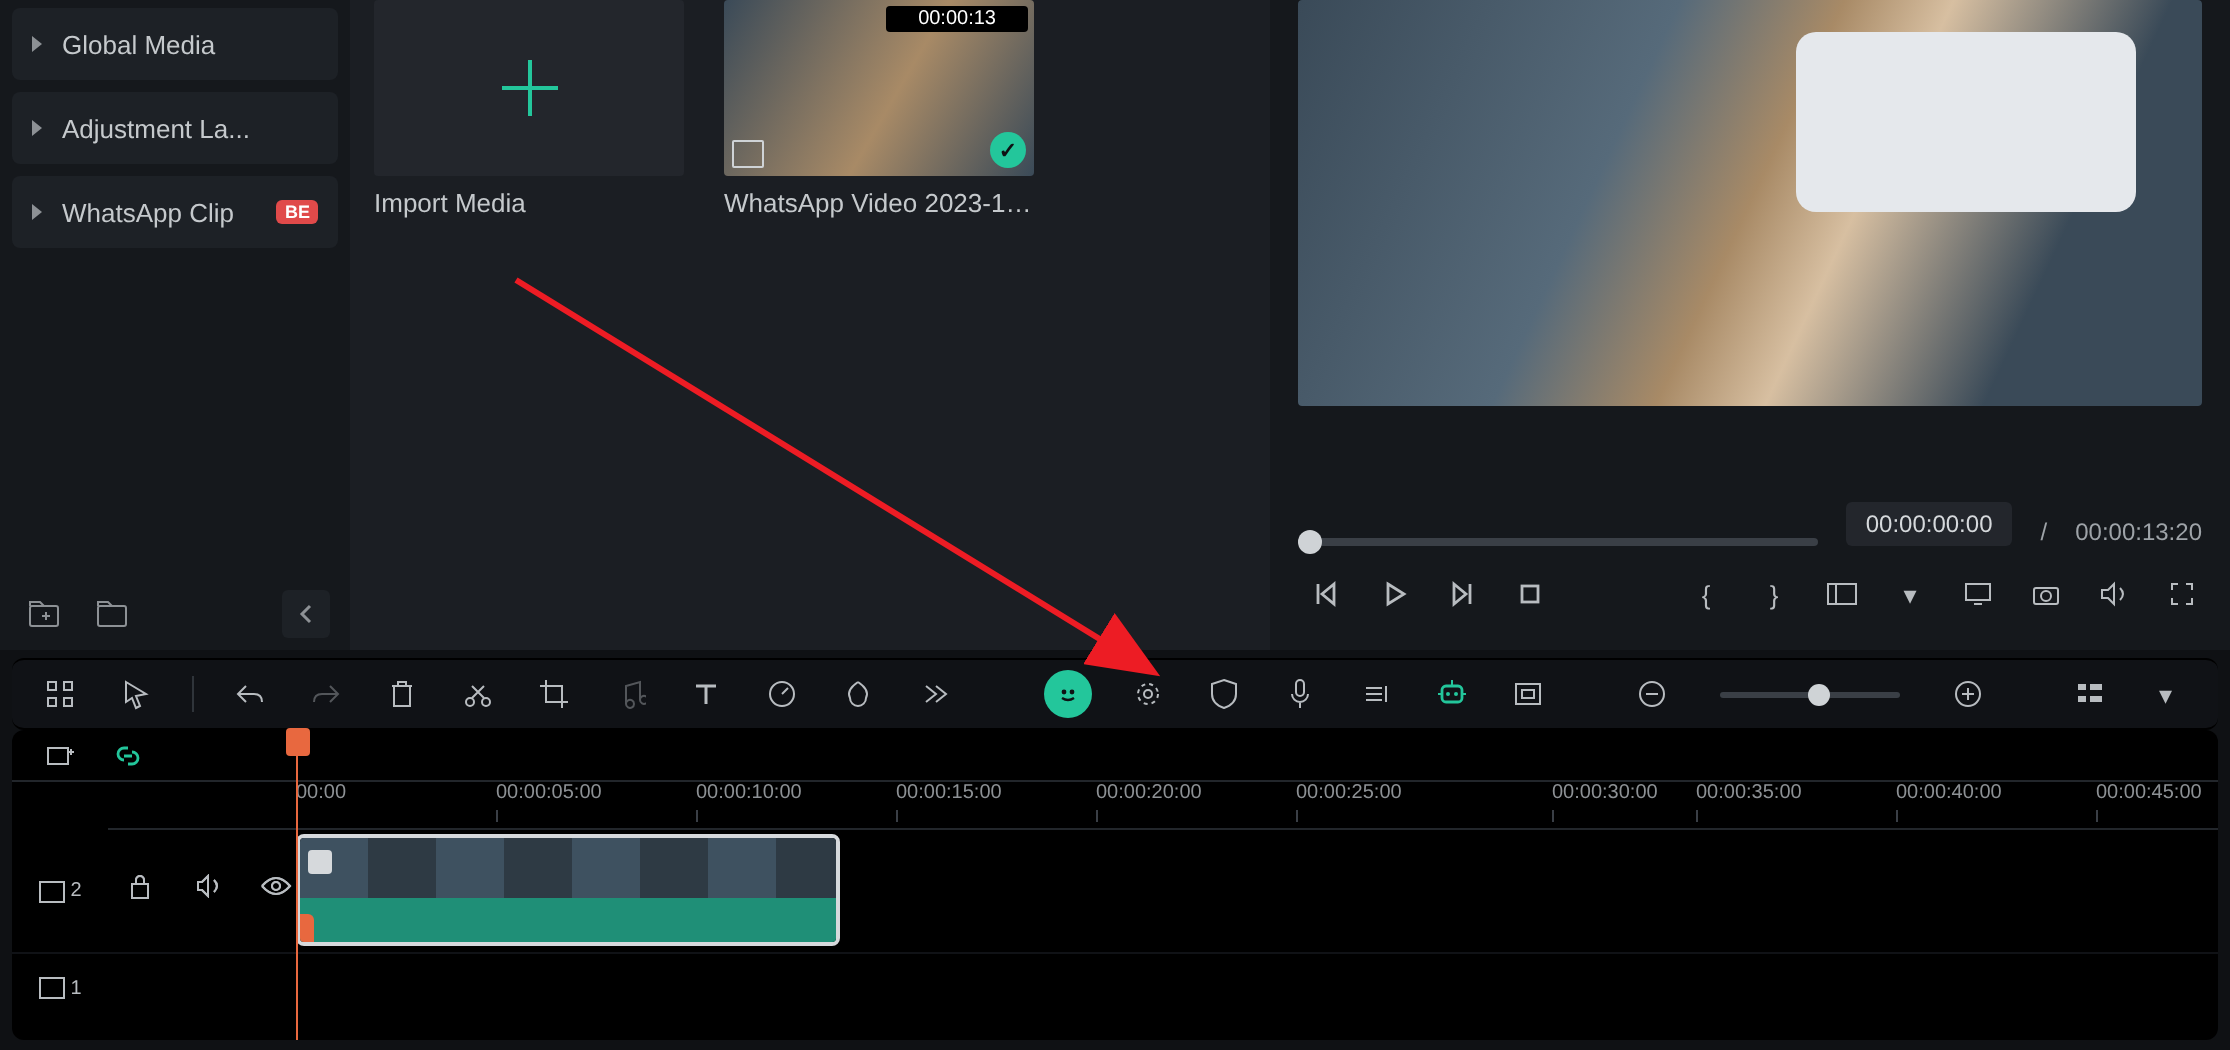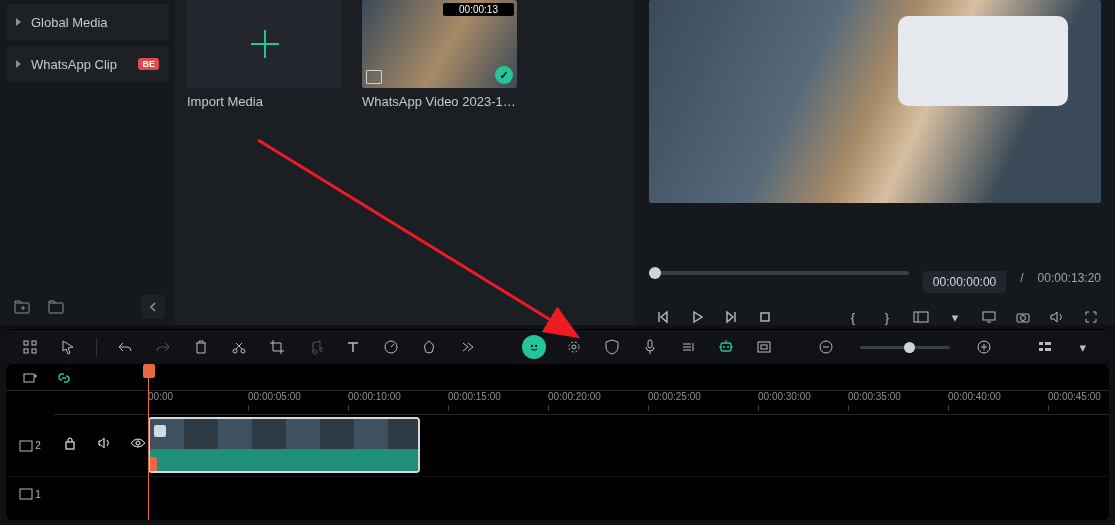--- a/index.html
+++ b/index.html
@@ -32,21 +32,21 @@
 .plus-h{width:28px;height:2px}
 .plus-v{width:2px;height:28px}
 .dur-badge{position:absolute;top:3px;right:3px;background:#000;color:#fff;font-size:10px;padding:1px 16px;border-radius:2px}
 .check{position:absolute;bottom:4px;right:4px;width:18px;height:18px;border-radius:50%;background:#23c69b;display:flex;align-items:center;justify-content:center;color:#0f1114;font-size:11px;font-weight:700}
 .film-icon{position:absolute;bottom:4px;left:4px;width:16px;height:14px;border:1px solid #cfd3d6;border-radius:1px}
 
 
 #preview-video{margin:0 14px;height:203px;background:#000;border-radius:2px;overflow:hidden;position:relative}
 #vr-kid{position:absolute;inset:0;background:linear-gradient(115deg,#3a4a58 0%,#566a7a 35%,#a88a66 50%,#d7bfa1 60%,#3a4a58 80%)}
 #vr-headset{position:absolute;left:55%;top:8%;width:170px;height:90px;background:#e5e8ec;border-radius:10px}
-#preview-seek{display:flex;align-items:flex-start;gap:14px;padding:0 14px;margin-top:68px}
+#preview-seek{display:flex;align-items:flex-end;gap:14px;padding:0 14px;margin-top:48px}
 .seek-track{flex:1;height:4px;background:#3a3f46;border-radius:2px;position:relative}
 .seek-knob{position:absolute;left:0;top:-4px;width:12px;height:12px;border-radius:50%;background:#cfd3d6}
 .time-box{background:#23262c;border-radius:3px;padding:4px 10px;color:#d6d9dc;font-size:12px}
 .time-total{color:#9ea3a8;font-size:12px}
 #preview-controls{display:flex;align-items:center;gap:16px;padding:0 14px;margin-top:14px}
 .pc-left{display:flex;gap:14px;margin-left:4px}
 .pc-right{display:flex;gap:14px;margin-left:auto}
 .pc-btn{width:20px;height:20px;display:flex;align-items:center;justify-content:center;cursor:pointer;color:#b8bcc0}
 
 
@@ -86,20 +86,24 @@
 </style>
 </head>
 <body>
 
 <div id="top">
 
   <div id="sidebar" style="position:relative">
     <div class="side-item">
       <span class="tri"></span>
       <span class="side-label">Global Media</span>
+    </div>
+    <div class="side-item">
+      <span class="tri"></span>
+      <span class="side-label">Adjustment La...</span>
     </div>
     <div class="side-item">
       <span class="tri"></span>
       <span class="side-label">WhatsApp Clip</span>
       <span class="badge">BE</span>
     </div>
     <div id="sidebar-footer">
       <span class="sq-btn">
           <svg width="16" height="14" viewBox="0 0 16 14">
             <rect x="1" y="3" width="14" height="10" rx="1" fill="none" stroke="#8d9195"></rect>
@@ -372,21 +376,21 @@
       </span>
   </div>
 
   <div id="ruler">
     <span class="tick" style="left:94px">00:00</span>
     <span class="tick" style="left:194px">00:00:05:00</span>
     <span class="tick" style="left:294px">00:00:10:00</span>
     <span class="tick" style="left:394px">00:00:15:00</span>
     <span class="tick" style="left:494px">00:00:20:00</span>
     <span class="tick" style="left:594px">00:00:25:00</span>
-    <span class="tick" style="left:704px">00:00:30:00</span>
+    <span class="tick" style="left:722px">00:00:30:00</span>
     <span class="tick" style="left:794px">00:00:35:00</span>
     <span class="tick" style="left:894px">00:00:40:00</span>
     <span class="tick" style="left:994px">00:00:45:00</span>
   </div>
 
   <div id="playhead">
       <div id="playhead-cap"></div>
     </div>
 
   <div class="track" style="height:62px">

